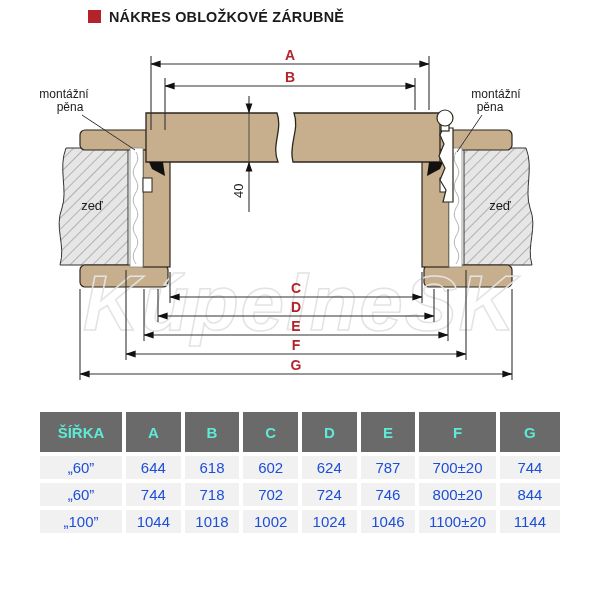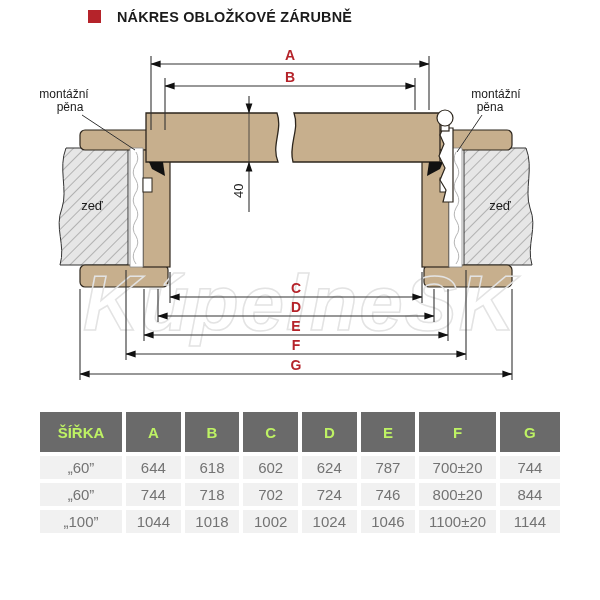--- a/index.html
+++ b/index.html
@@ -1,35 +1,35 @@
 <!DOCTYPE html>
 <html><head>
 <meta charset="utf-8">
 <style>
   html,body{margin:0;padding:0;background:#ffffff;}
   body{font-family:"Liberation Sans","DejaVu Sans",sans-serif;}
   #stage{position:relative;width:600px;height:600px;background:#fff;overflow:hidden;}
 
   
-  .titlebar{position:absolute;top:8px;left:88px;display:flex;align-items:center;gap:16px;}
+  .titlebar{position:absolute;top:8px;left:88px;display:flex;align-items:center;gap:8px;}
   .title-sq{width:13px;height:13px;background:#b5232a;flex:0 0 auto;}
   .title-text{font-size:15px;font-weight:bold;color:#1b1b1b;letter-spacing:.2px;transform:scaleX(.96);transform-origin:left center;white-space:nowrap;}
 
   
   #drawing{position:absolute;top:40px;left:0;}
   .dim-letter{font-size:14px;font-weight:bold;fill:#b5232a;}
   .lbl{font-size:12px;fill:#1b1b1b;}
   .walltxt{font-size:13px;fill:#1b1b1b;}
   .thick{font-size:13px;fill:#1b1b1b;}
   .wm{font-size:78px;font-style:italic;font-weight:bold;fill:none;stroke:#e3e3e3;stroke-width:1.5px;letter-spacing:2px;}
 
   
   #sizes{position:absolute;top:408px;left:36px;width:528px;border-collapse:separate;border-spacing:4px;table-layout:fixed;}
-  #sizes th{background:#6a6a6a;color:#bef264;font-size:15px;font-weight:bold;height:38px;text-align:center;vertical-align:middle;}
-  #sizes td{background:#f1f1f1;color:#737373;font-size:15px;height:21px;text-align:center;vertical-align:middle;padding:1px 0;}
+  #sizes th{background:#6a6a6a;color:#5eead4;font-size:15px;font-weight:bold;height:38px;text-align:center;vertical-align:middle;}
+  #sizes td{background:#f1f1f1;color:#1d4ed8;font-size:15px;height:21px;text-align:center;vertical-align:middle;padding:1px 0;}
   .c-sirka{width:15%;} .c-std{width:10%;} .c-f{width:14%;} .c-g{width:11%;}
 </style>
 </head>
 <body>
 
 <div id="stage">
 
   <div class="titlebar">
     <span class="title-sq"></span>
     <span class="title-text">NÁKRES OBLOŽKOVÉ ZÁRUBNĚ</span>

